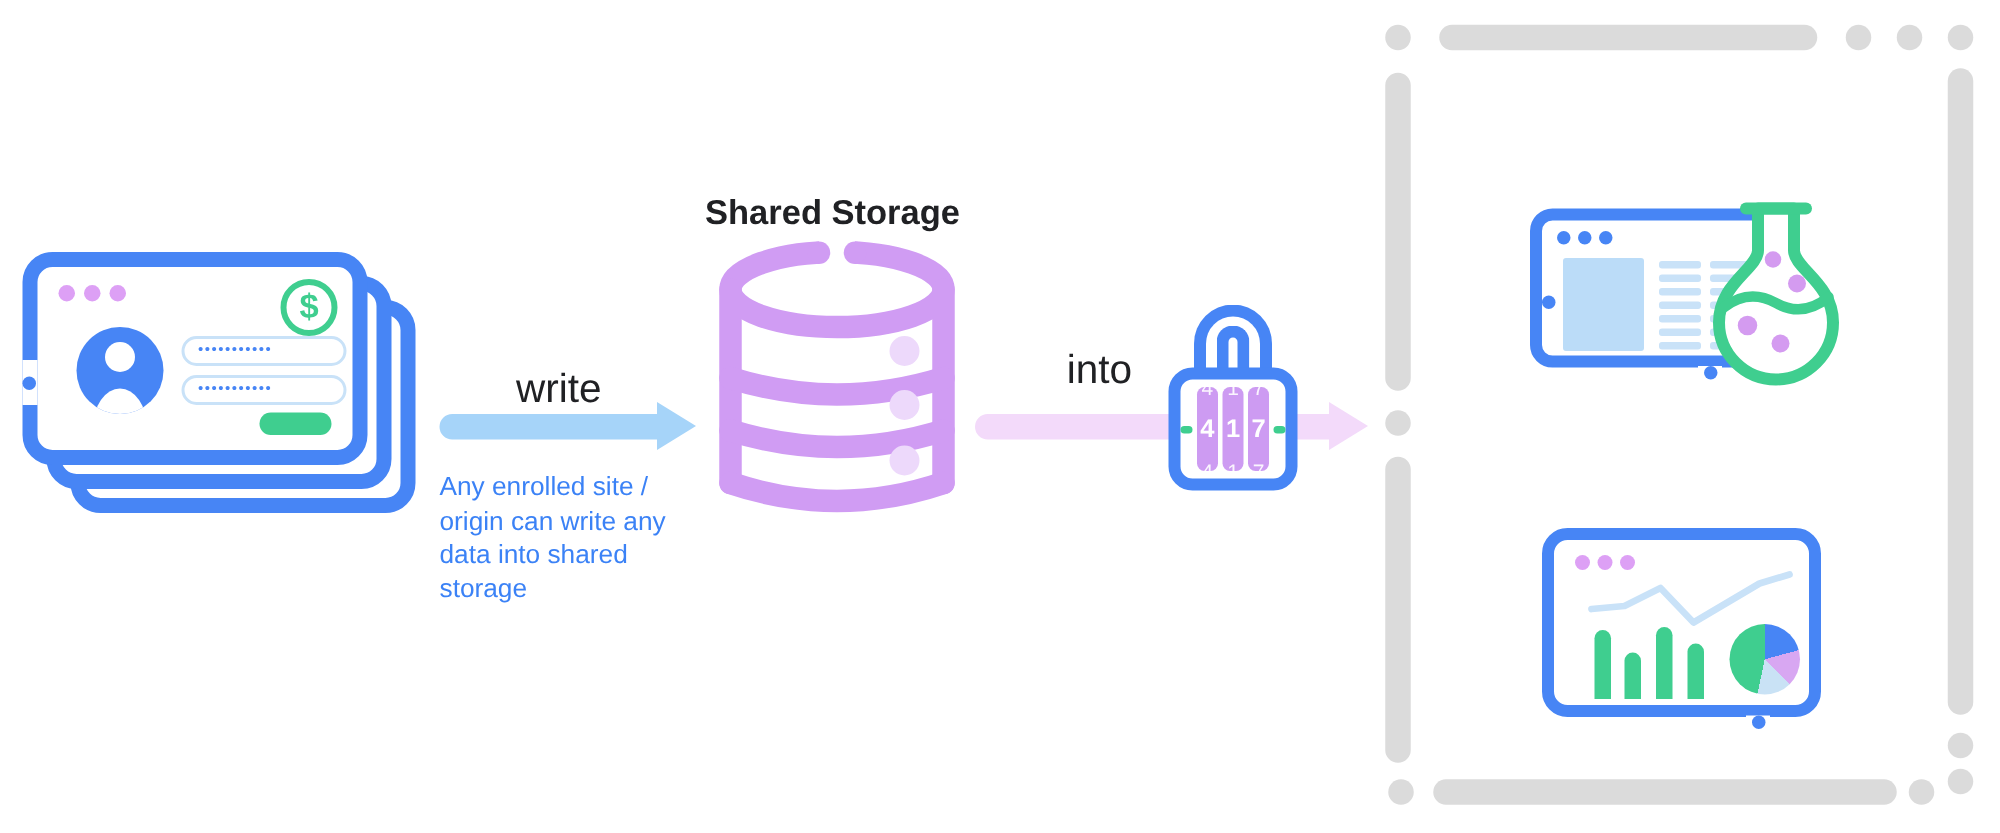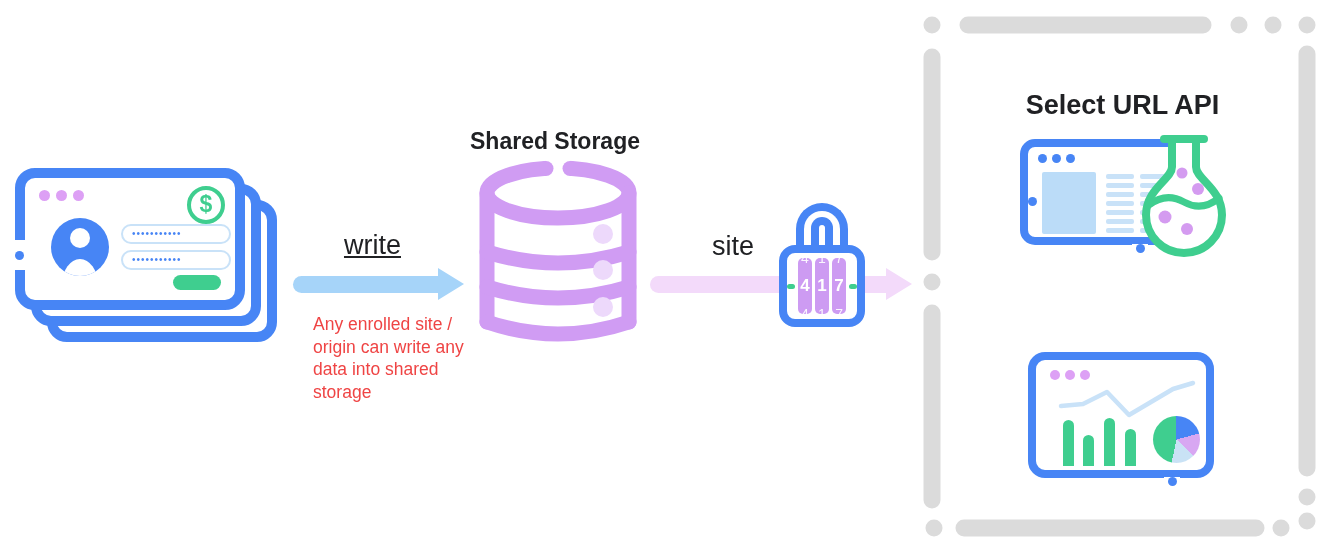--- a/index.html
+++ b/index.html
@@ -36,25 +36,25 @@
     color:#4785F5; line-height:15px; padding-left:9px; overflow:hidden; }
   .pw-field.f1 { top:46px; } .pw-field.f2 { top:72px; }
   .green-btn { position:absolute; right:14px; bottom:10px; width:48px; height:15px;
     border-radius:8px; background:#3FCE8F; }
   .edge-gap-v { position:absolute; left:-10px; top:62px; width:10px; height:30px; background:#fff; }
   .edge-dot-v { position:absolute; left:-10px; top:73px; width:9px; height:9px;
     border-radius:50%; background:#4785F5; }
 
   
   .flow-label { font-size:27px; color:#202124; text-align:center; z-index:2; }
-  .caption { font-size:17.5px; line-height:22.5px; color:#ef4444; white-space:pre-line; z-index:2;margin-left:20px; }
+  .caption { font-size:17.5px; line-height:22.5px; color:#3b82f6; white-space:pre-line; z-index:2; }
   .arrow-body { height:17px; z-index:1; }
   .arrow-head { width:0; height:0; border-top:16px solid transparent;
     border-bottom:16px solid transparent; z-index:1; }
-  #write-label { left:300px; top:230px; width:145px;text-decoration:underline; }
+  #write-label { left:300px; top:244px; width:145px; }
   #write-arrow-body { left:293px; top:276px; width:146px; background:#A6D4F9; border-radius:9px 0 0 9px; }
   #write-arrow-head { left:438px; top:268px; border-left:26px solid #A6D4F9; }
   #write-caption { left:293px; top:313px; width:200px; }
   #read-label { left:688px; top:231px; width:90px; }
   #read-arrow-body { left:650px; top:276px; width:238px; background:#F3DAFA; border-radius:9px 0 0 9px; }
   #read-arrow-head { left:886px; top:268px; border-left:26px solid #F3DAFA; }
   #read-caption { left:664px; top:322px; width:250px; }
 
   
   #storage-title { left:445px; top:128px; width:220px; font-size:23px; font-weight:bold;
@@ -194,21 +194,21 @@
     <rect x="74" y="0" width="24" height="17" fill="#ffffff"></rect>
     <circle cx="74" cy="8.5" r="7.5" fill="#D09CF3"></circle>
     <circle cx="98" cy="8.5" r="7.5" fill="#D09CF3"></circle>
     <g fill="#EDD9FB">
       <circle cx="131" cy="74" r="10"></circle>
       <circle cx="131" cy="110" r="10"></circle>
       <circle cx="131" cy="147" r="10"></circle>
     </g>
   </svg>
 
-  <div class="abs flow-label" id="read-label">site</div>
+  <div class="abs flow-label" id="read-label">into</div>
   <div class="abs arrow-body" id="read-arrow-body"></div>
   <div class="abs arrow-head" id="read-arrow-head"></div>
 
   <div class="abs lock">
     <div class="shackle-outer"></div>
     <div class="shackle-inner"></div>
     <div class="lock-body">
       <i class="green-dash"></i>
       <div class="dial">
         <span class="part pt">4</span>
@@ -222,21 +222,20 @@
       </div>
       <div class="dial">
         <span class="part pt">7</span>
         <span class="main">7</span>
         <span class="part pb">7</span>
       </div>
       <i class="green-dash"></i>
     </div>
   </div>
 
-  <div class="abs api-title" id="select-url-title">Select URL API</div>
   <div class="abs" id="select-url-icon">
     <div class="mini-win">
       <div class="mini-dots blue">
           <i></i>
           <i></i>
           <i></i>
         </div>
       <div class="pane"></div>
       <div class="line-col c1">
         <i></i>

